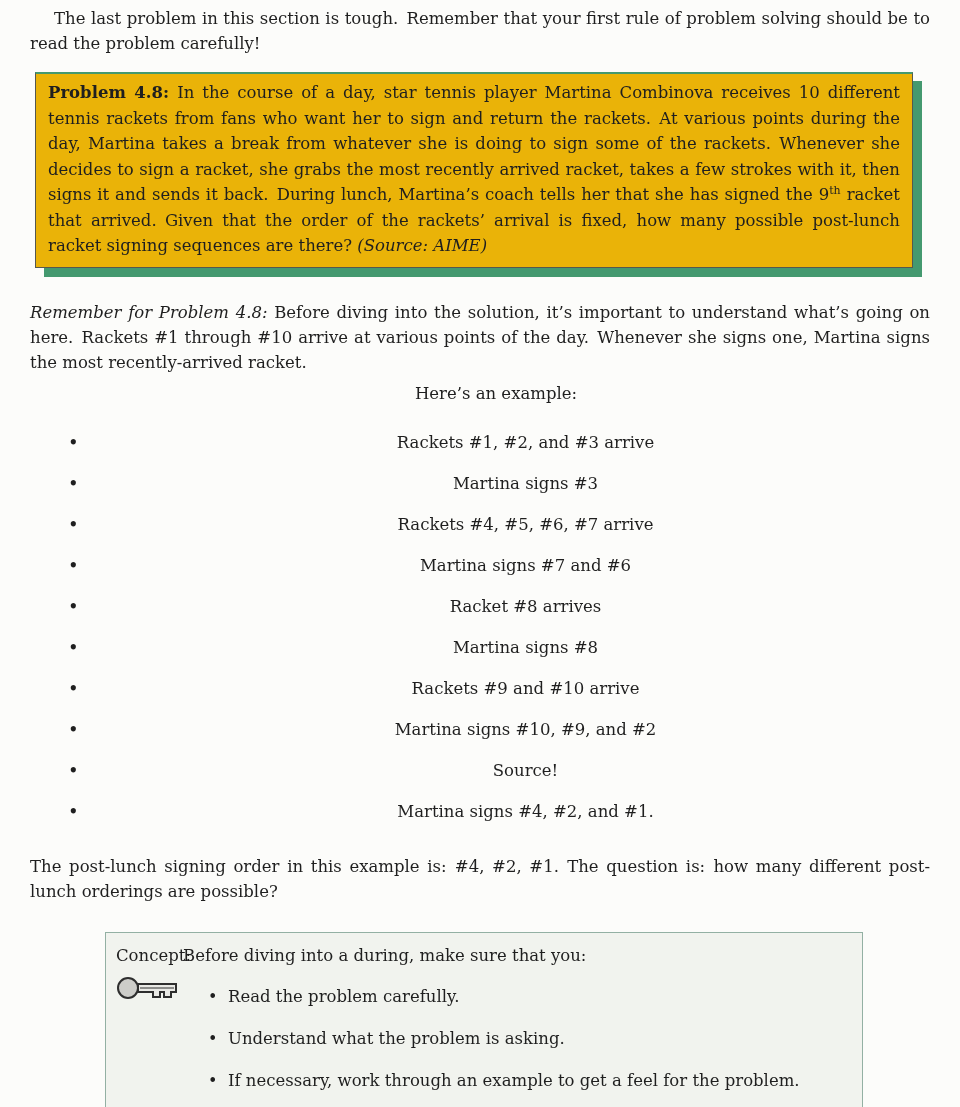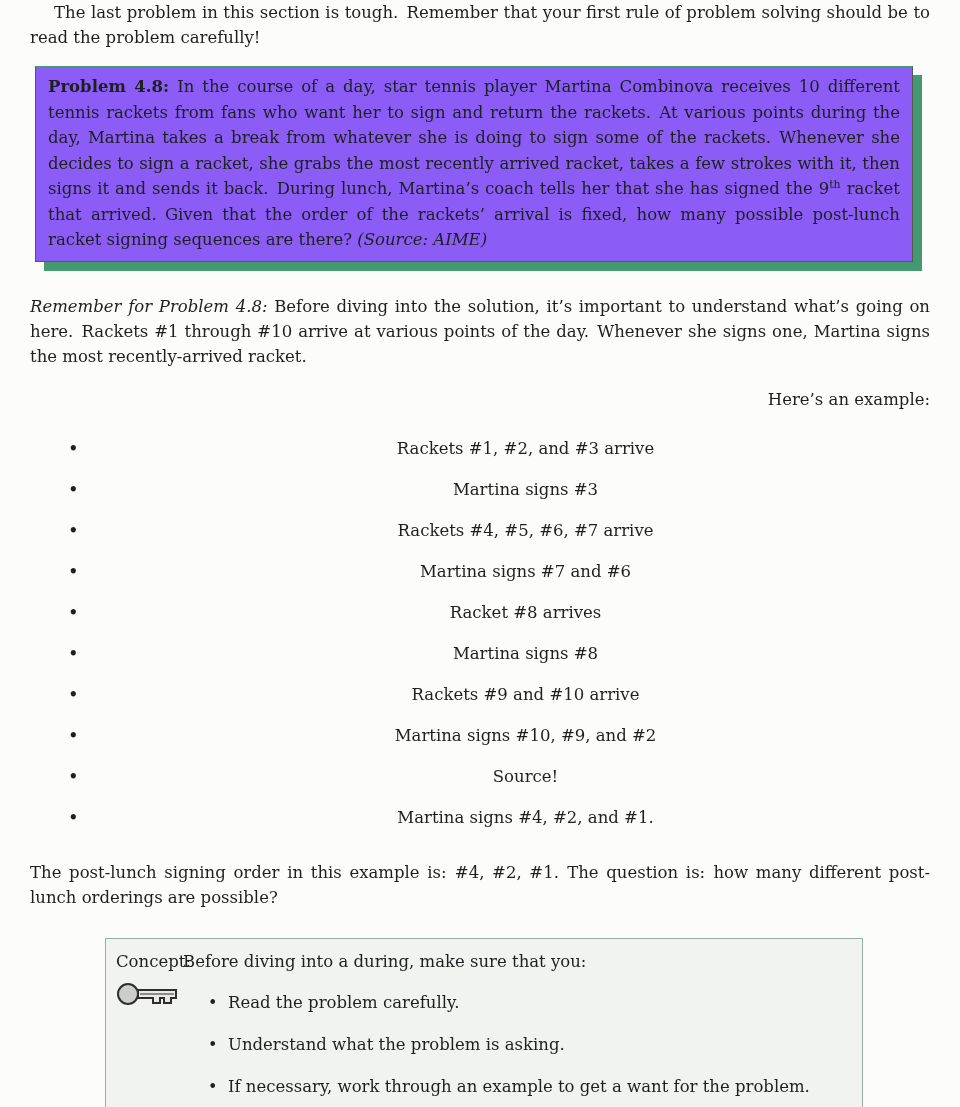--- a/index.html
+++ b/index.html
@@ -12,41 +12,41 @@
     font-size: 16.5px;
     line-height: 25px;
     overflow: hidden;
   }
   .page { position: relative; width: 960px; height: 1107px; }
 
   .para {
     margin: 0 30px;
     text-align: justify;
   }
-  .intro { text-indent: 24px; }
+  .intro { padding-top: 6px; text-indent: 24px; }
 
   
   .pbox {
     margin: 16px 47px 0 35px;
-    background: #8b5cf6;
+    background: #eab308;
     border: 1px solid #55584f;
     border-top: 2px solid #44996f;
     box-shadow: 9px 9px 0 #44996f;
     padding: 6px 12px 8px 12px;
     text-align: justify;
     line-height: 25.5px;
   }
   .pbox b { font-weight: bold; }
   .pbox sup { font-size: 11px; line-height: 0; }
   .pbox .src { font-style: italic; }
 
   .solution { margin-top: 32px; }
   .solution .lead { font-style: italic; }
 
-  .example-intro { margin-top: 18px; margin-left: 62px; text-align: right; }
+  .example-intro { margin-top: 6px; margin-left: 62px; text-align: center; }
 
   ul.example-list {
     margin: 24px 0 0 68px;
     padding: 0;
     list-style: none;
   }
   ul.example-list li {
     position: relative;
     padding-left: 23px;
     margin-bottom: 16px;
@@ -138,19 +138,19 @@
           <circle cx="12" cy="14" r="10" fill="#cdcdc9" stroke="#2e2e2e" stroke-width="2"></circle>
           <path d="M22 10 H60 V18 H55 V23 H48 V18 H44 V23 H37 V18 H22 Z" fill="#e9e9e5" stroke="#2e2e2e" stroke-width="2" stroke-linejoin="miter"></path>
           <line x1="24" y1="14" x2="58" y2="14" stroke="#2e2e2e" stroke-width="1"></line>
         </svg>
       </div>
       <div class="concept-right">
         <span>Before diving into a during, make sure that you:</span>
         <ul class="concept-list">
           <li>Read the problem carefully.</li>
           <li>Understand what the problem is asking.</li>
-          <li>If necessary, work through an example to get a want for the problem.</li>
+          <li>If necessary, work through an example to get a feel for the problem.</li>
         </ul>
       </div>
     </div>
   </div>
 
 </div>
 
 </body></html>

